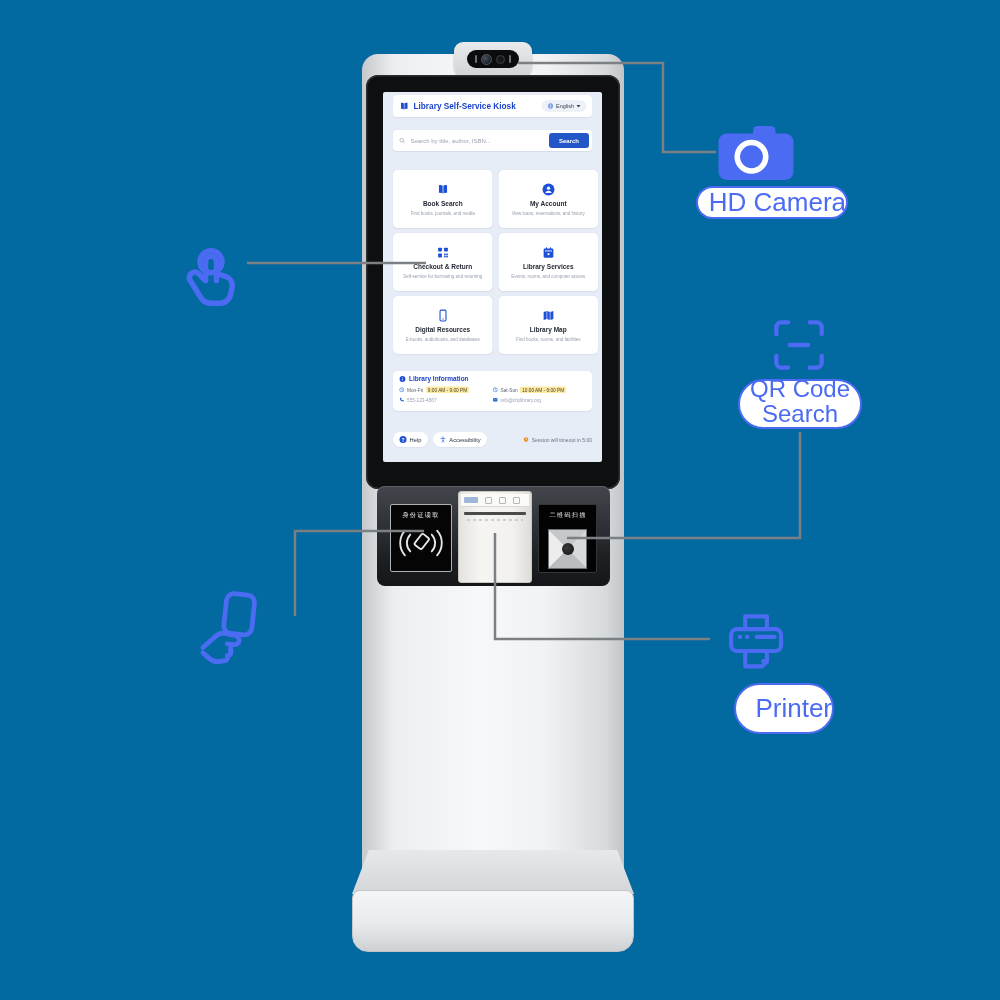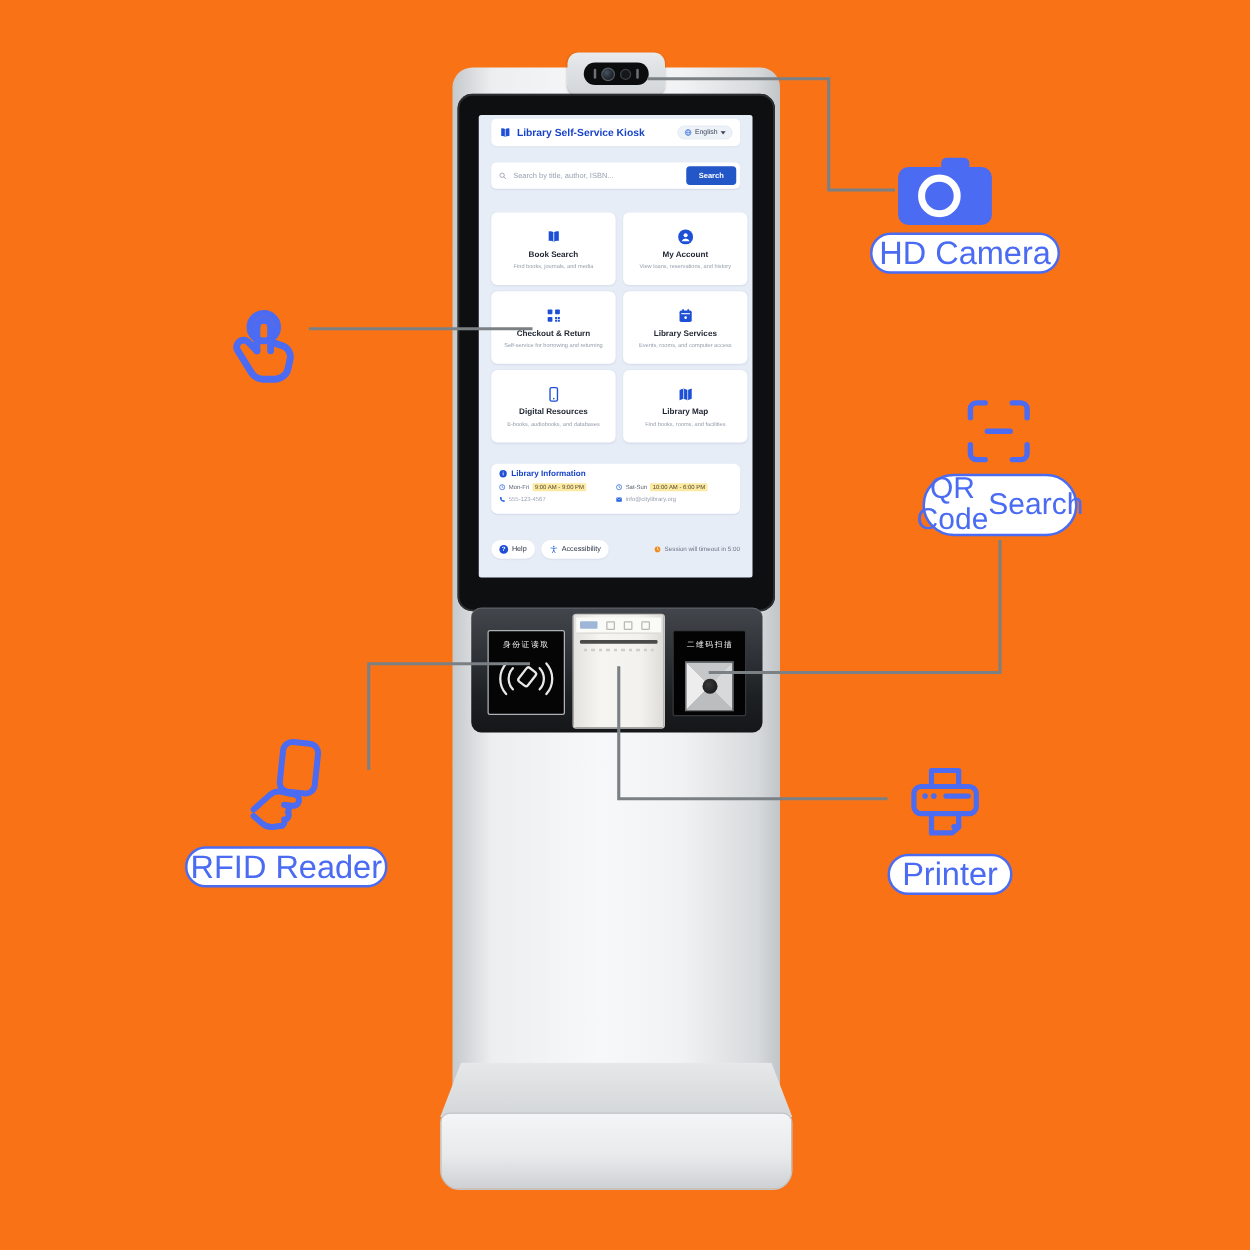--- a/index.html
+++ b/index.html
@@ -1,16 +1,16 @@
 <!DOCTYPE html>
 <html><head>
 <meta charset="utf-8">
 <style>
   html,body{margin:0;padding:0;background:#ffffff;}
-  #canvas{position:relative;width:1000px;height:1000px;background:#f97316;overflow:hidden;
+  #canvas{position:relative;width:1000px;height:1000px;background:#0369a1;overflow:hidden;
           font-family:"Liberation Sans",sans-serif;}
 
   
   .tower{position:absolute;left:362px;top:54px;width:262px;height:848px;
     border-radius:16px 16px 4px 4px;
     background:linear-gradient(90deg,#c6c9cc 0%,#eceeef 12%,#f7f8f9 45%,#f1f2f3 70%,#d7dadc 93%,#c2c5c8 100%);}
   .flare{position:absolute;left:352px;top:850px;width:282px;height:44px;
     background:linear-gradient(180deg,#e6e8e9,#d3d6d8);
     clip-path:polygon(6% 0,94% 0,100% 100%,0 100%);}
   .base{position:absolute;left:352px;top:890px;width:282px;height:62px;
@@ -90,22 +90,22 @@
     padding:0 13px;font-size:11.5px;color:#2a3242;box-shadow:0 1px 2px rgba(20,40,90,.1);}
   .q-ic{width:14px;height:14px;border-radius:50%;background:#1d4fd7;color:#fff;font-size:10px;
     font-weight:bold;display:flex;align-items:center;justify-content:center;}
   .session{margin-left:auto;display:flex;align-items:center;gap:5px;font-size:10px;color:#6b7383;}
 
   
   .lines{position:absolute;left:0;top:0;z-index:10;pointer-events:none;}
   .co-icon{position:absolute;z-index:11;}
   .callout-pill{position:absolute;z-index:11;border:2.5px solid #4a6bf2;border-radius:999px;
     color:#4a6bf2;background:#fff;font-size:26px;display:flex;align-items:center;
-    justify-content:center;box-sizing:border-box;text-align:center;}
-  .callout-pill.two-line{flex-direction:row;line-height:1.04;border-radius:25px;font-size:24px;}
+    justify-content:flex-end;box-sizing:border-box;text-align:center;}
+  .callout-pill.two-line{flex-direction:column;line-height:1.04;border-radius:25px;font-size:24px;}
 </style>
 </head>
 <body>
 
 <div id="canvas">
 
   <div class="tower"></div>
   <div class="flare"></div>
   <div class="base"></div>
 
@@ -343,30 +343,27 @@
   </svg>
   <div class="callout-pill two-line" style="left:738px;top:379px;width:124px;height:50px;">
     <span>QR Code</span>
     <span>Search</span>
   </div>
 
   <svg class="co-icon" style="left:194px;top:590px;" width="74" height="84" viewBox="0 0 100 110" fill="none" stroke="#4a6bf2" stroke-width="6.5" stroke-linecap="round" stroke-linejoin="round">
     <rect x="42" y="4" width="38" height="54" rx="10" transform="rotate(6 61 31)"></rect>
     <path d="M12 76l18-16a14 14 0 0 1 12-3l14 3a6 6 0 0 1-2 12l-9-1a5 5 0 0 1 4 8 5 5 0 0 1-4 8 5 5 0 0 1-5 7l-7 1a16 16 0 0 1-12-4l-9-8"></path>
   </svg>
-  <div class="callout-pill" style="left:148px;top:677px;width:162px;height:33px;">
-    <span>RFID Reader</span>
-  </div>
 
   <svg class="co-icon" style="left:726px;top:610px;" width="64" height="64" viewBox="0 0 100 92" fill="none" stroke="#4a6bf2" stroke-width="6.5" stroke-linecap="round" stroke-linejoin="round">
     <path d="M30 26V6h34v20"></path>
     <rect x="8" y="26" width="78" height="34" rx="9"></rect>
     <circle cx="22" cy="38" r="3.5" fill="#4a6bf2" stroke="none"></circle>
     <circle cx="33" cy="38" r="3.5" fill="#4a6bf2" stroke="none"></circle>
     <path d="M48 38h28"></path>
     <path d="M30 60v24h26l8-7V60"></path>
     <path d="M58 76h6"></path>
   </svg>
-  <div class="callout-pill" style="left:710px;top:683px;width:100px;height:33px;">
+  <div class="callout-pill" style="left:734px;top:683px;width:100px;height:51px;">
     <span>Printer</span>
   </div>
 
 </div>
 
 </body></html>

